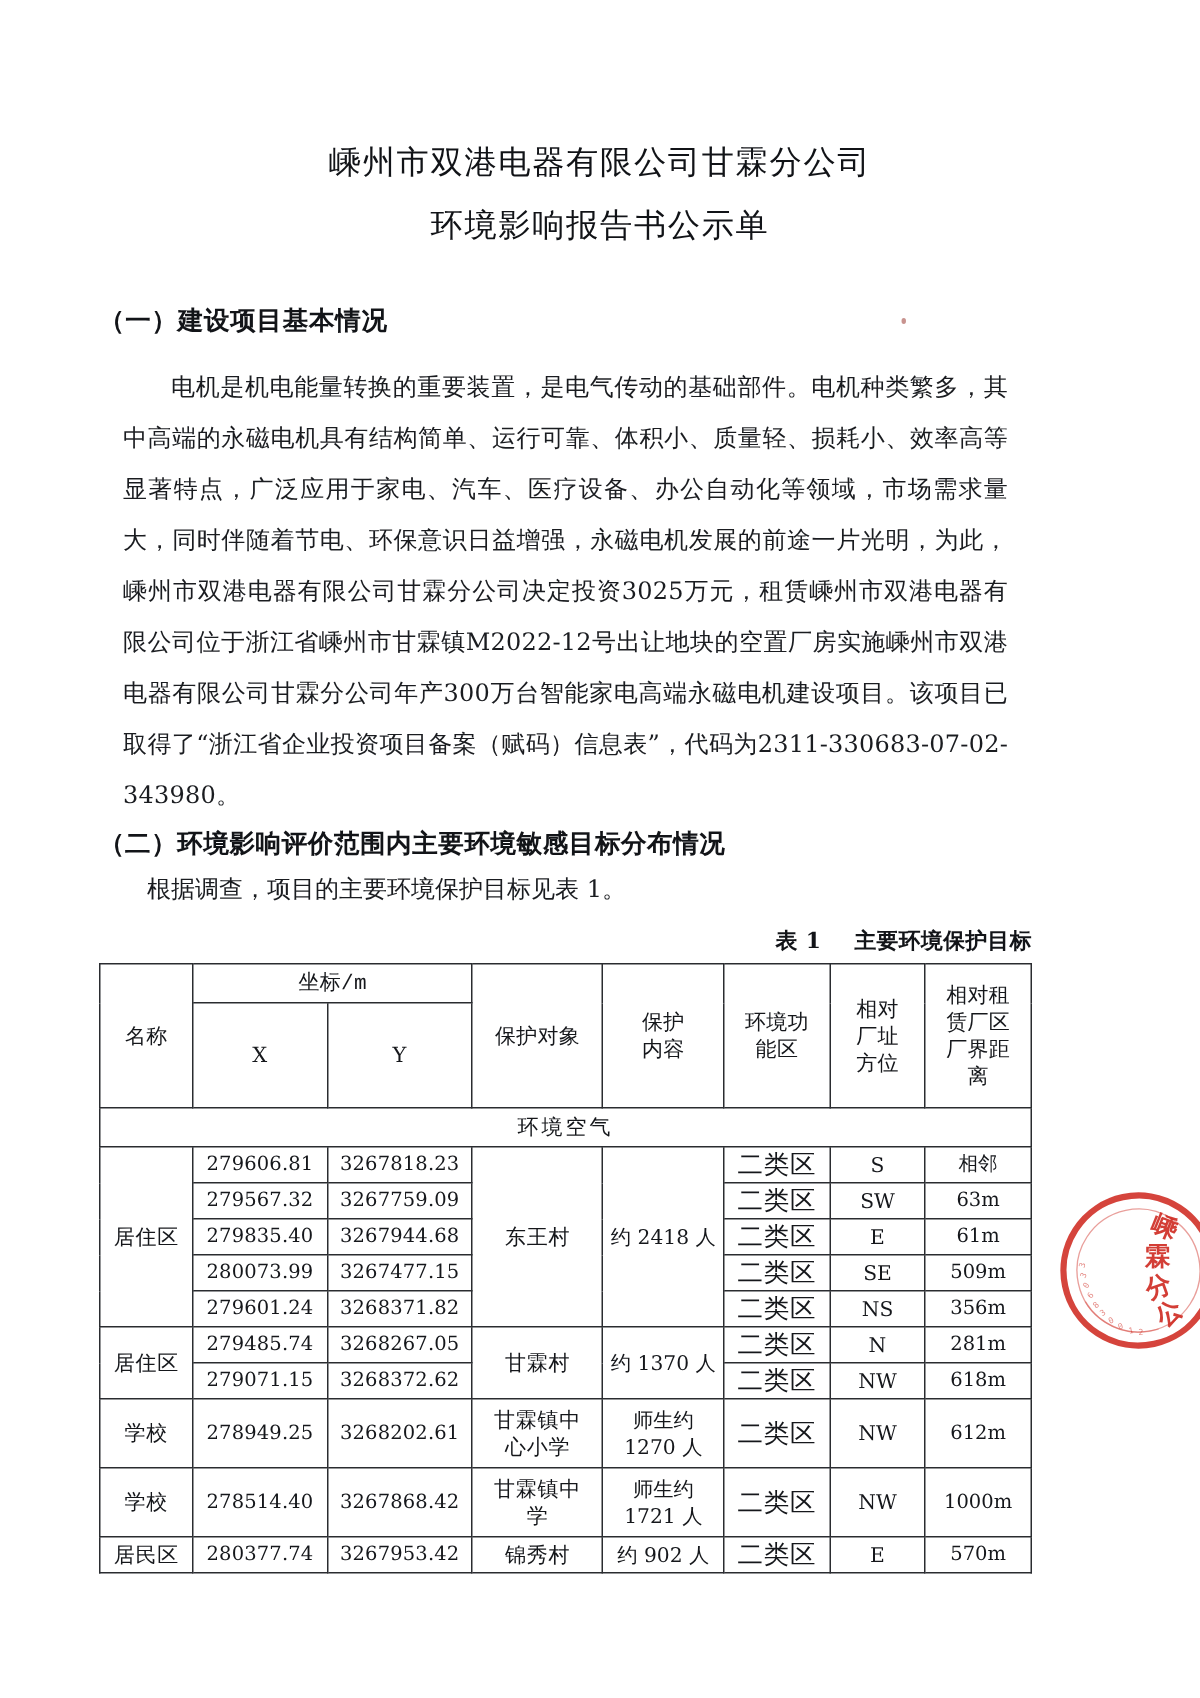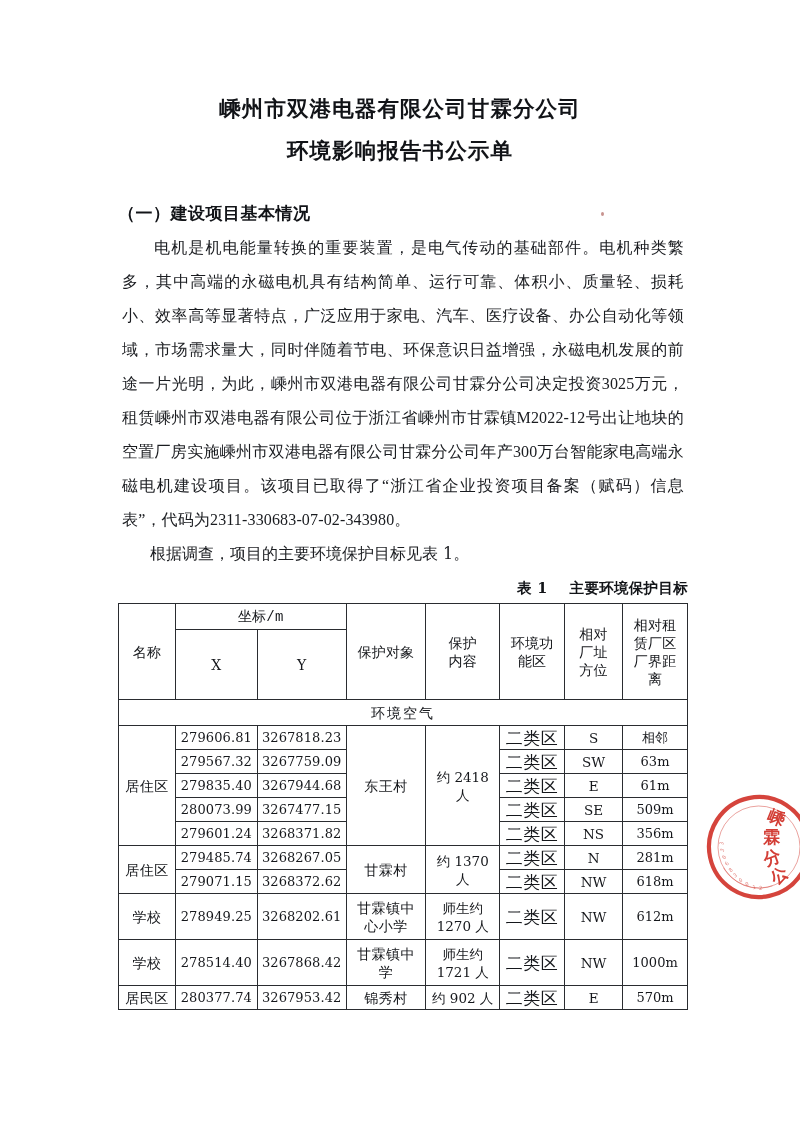--- a/index.html
+++ b/index.html
@@ -22,50 +22,49 @@
     padding: 0;
   }
 
   
   .title-block {
     margin-top: 88px;
     text-align: center;
   }
   .title-line {
     font-size: 21.5px;
-    font-weight: bold;
+    font-weight: normal;
     letter-spacing: 1.1px;
     line-height: 42px;
     color: #111317;
   }
 
   
   .content {
     margin-top: 30px;
-    padding-left: 118px;
+    padding-left: 66px;
     padding-right: 112px;
   }
   .section-heading {
     font-size: 17px;
     font-weight: bold;
     letter-spacing: 0.5px;
     margin-top: 8px;
     margin-bottom: 6px;
     color: #121418;
   }
   .para {
     font-size: 16px;
     line-height: 34px;
     text-align: justify;
     text-justify: inter-ideograph;
     letter-spacing: 0.15px;
     color: #1a1c20;
     text-indent: 2em;
-    margin: 4px;
-    font-family: Liberation Serif, serif;
+    margin: 16px;
   }
   .para.tight { margin-bottom: 0; }
 
   .section-heading-2 {
     font-size: 17px;
     font-weight: bold;
     letter-spacing: 0.4px;
     margin-top: 4px;
     margin-bottom: 2px;
     color: #121418;
@@ -155,20 +154,21 @@
   <div class="title-block">
     <div class="title-line">嵊州市双港电器有限公司甘霖分公司</div>
     <div class="title-line">环境影响报告书公示单</div>
   </div>
 
   <div class="content">
 
     <div class="section-heading">（一）建设项目基本情况</div>
     <p class="para tight">电机是机电能量转换的重要装置，是电气传动的基础部件。电机种类繁多，其中高端的永磁电机具有结构简单、运行可靠、体积小、质量轻、损耗小、效率高等显著特点，广泛应用于家电、汽车、医疗设备、办公自动化等领域，市场需求量大，同时伴随着节电、环保意识日益增强，永磁电机发展的前途一片光明，为此，嵊州市双港电器有限公司甘霖分公司决定投资3025万元，租赁嵊州市双港电器有限公司位于浙江省嵊州市甘霖镇M2022-12号出让地块的空置厂房实施嵊州市双港电器有限公司甘霖分公司年产300万台智能家电高端永磁电机建设项目。该项目已取得了“浙江省企业投资项目备案（赋码）信息表”，代码为2311-330683-07-02-343980。</p>
 
+    <div class="section-heading-2">（二）环境影响评价范围内主要环境敏感目标分布情况</div>
     <p class="para-note">根据调查，项目的主要环境保护目标见表 1。</p>
 
     <div class="table-caption">
       <span>表 1</span><span class="cap-gap"></span><span>主要环境保护目标</span>
     </div>
 
     <table class="prot">
       <colgroup>
         <col style="width:10.0%">
         <col style="width:14.4%">

